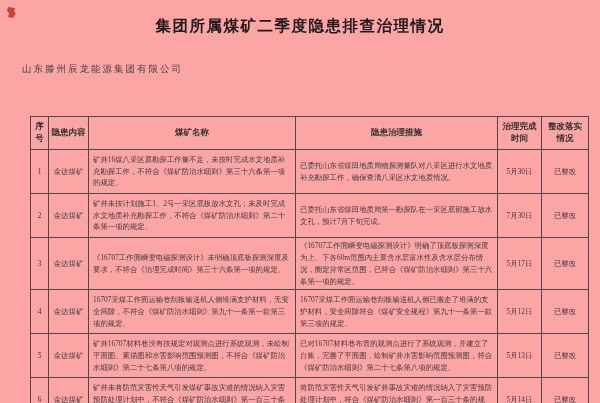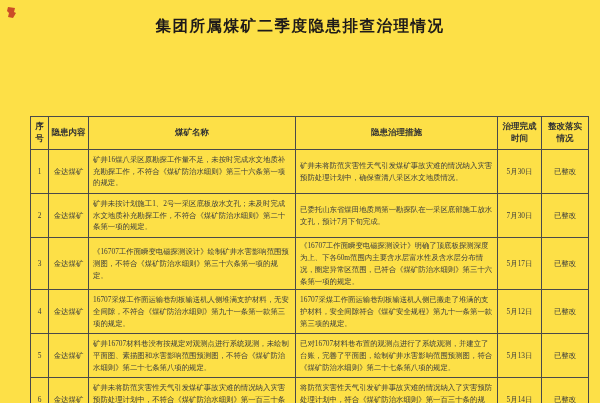--- a/index.html
+++ b/index.html
@@ -2,21 +2,21 @@
 <html><head>
 <meta charset="utf-8">
 <style>
   * { margin: 0; padding: 0; box-sizing: border-box; }
   html, body { background: #fff; }
   body { font-family: "Liberation Serif", "DejaVu Serif", serif; }
   .page {
     position: relative;
     width: 600px;
     height: 403px;
-    background: #fde047;
+    background: #fca5a5;
     overflow: hidden;
     color: #3a3a3a;
   }
   .red-mark {
     position: absolute;
     left: 6px;
     top: 6px;
     width: 11px;
     height: 13px;
   }
@@ -76,20 +76,21 @@
 <body>
 
 <div class="page">
 
   <svg class="red-mark" viewBox="0 0 11 13">
     <path d="M2 1 L9 2 L8 6 L10 7 L7 12 L2 11 L3 7 L1 5 Z" fill="#c23222" opacity="0.85"></path>
   </svg>
 
   <div class="doc-title">集团所属煤矿二季度隐患排查治理情况</div>
 
+  <div class="company">山东滕州辰龙能源集团有限公司</div>
 
   <table class="report">
     <colgroup>
       <col style="width:18px">
         <col style="width:40px">
         <col style="width:207px">
       <col style="width:202px">
         <col style="width:44px">
         <col style="width:47px">
     </colgroup>
@@ -101,36 +102,36 @@
         <th>隐患治理措施</th>
         <th>治理完成时间</th>
         <th>整改落实情况</th>
       </tr>
     </thead>
     <tbody>
       <tr>
         <td class="c">1</td>
         <td class="c">金达煤矿</td>
         <td class="l">矿井16煤八采区原勘探工作量不足，未按时完成水文地质补充勘探工作，不符合《煤矿防治水细则》第三十六条第一项的规定。</td>
-        <td class="l">矿井未将防范灾害性天气引发煤矿事故灾难的情况纳入灾害预防处理计划中，确保查清八采区水文地质情况。</td>
+        <td class="l">已委托山东省煤田地质局物探测量队对八采区进行水文地质补充勘探工作，确保查清八采区水文地质情况。</td>
         <td class="c">5月30日</td>
         <td class="c">已整改</td>
       </tr>
       <tr>
         <td class="c">2</td>
         <td class="c">金达煤矿</td>
         <td class="l">矿井未按计划施工1、2号一采区底板放水文孔；未及时完成水文地质补充勘探工作，不符合《煤矿防治水细则》第二十条第一项的规定。</td>
         <td class="l">已委托山东省煤田地质局第一勘探队在一采区底部施工放水文孔，预计7月下旬完成。</td>
         <td class="c">7月30日</td>
         <td class="c">已整改</td>
       </tr>
       <tr>
         <td class="c">3</td>
         <td class="c">金达煤矿</td>
-        <td class="l">《16707工作面瞬变电磁探测设计》绘制矿井水害影响范围预测图，不符合《煤矿防治水细则》第三十六条第一项的规定。</td>
+        <td class="l">《16707工作面瞬变电磁探测设计》未明确顶底板探测深度及要求，不符合《治理完成时间》第三十六条第一项的规定。</td>
         <td class="l">《16707工作面瞬变电磁探测设计》明确了顶底板探测深度为上、下各60m范围内主要含水层富水性及含水层分布情况，圈定异常区范围，已符合《煤矿防治水细则》第三十六条第一项的规定。</td>
         <td class="c">5月17日</td>
         <td class="c">已整改</td>
       </tr>
       <tr>
         <td class="c">4</td>
         <td class="c">金达煤矿</td>
         <td class="l">16707采煤工作面运输巷刮板输送机人侧堆满支护材料，无安全间隙，不符合《煤矿防治水细则》第九十一条第一款第三项的规定。</td>
         <td class="l">16707采煤工作面运输巷刮板输送机人侧已搬走了堆满的支护材料，安全间隙符合《煤矿安全规程》第九十一条第一款第三项的规定。</td>
         <td class="c">5月12日</td>

